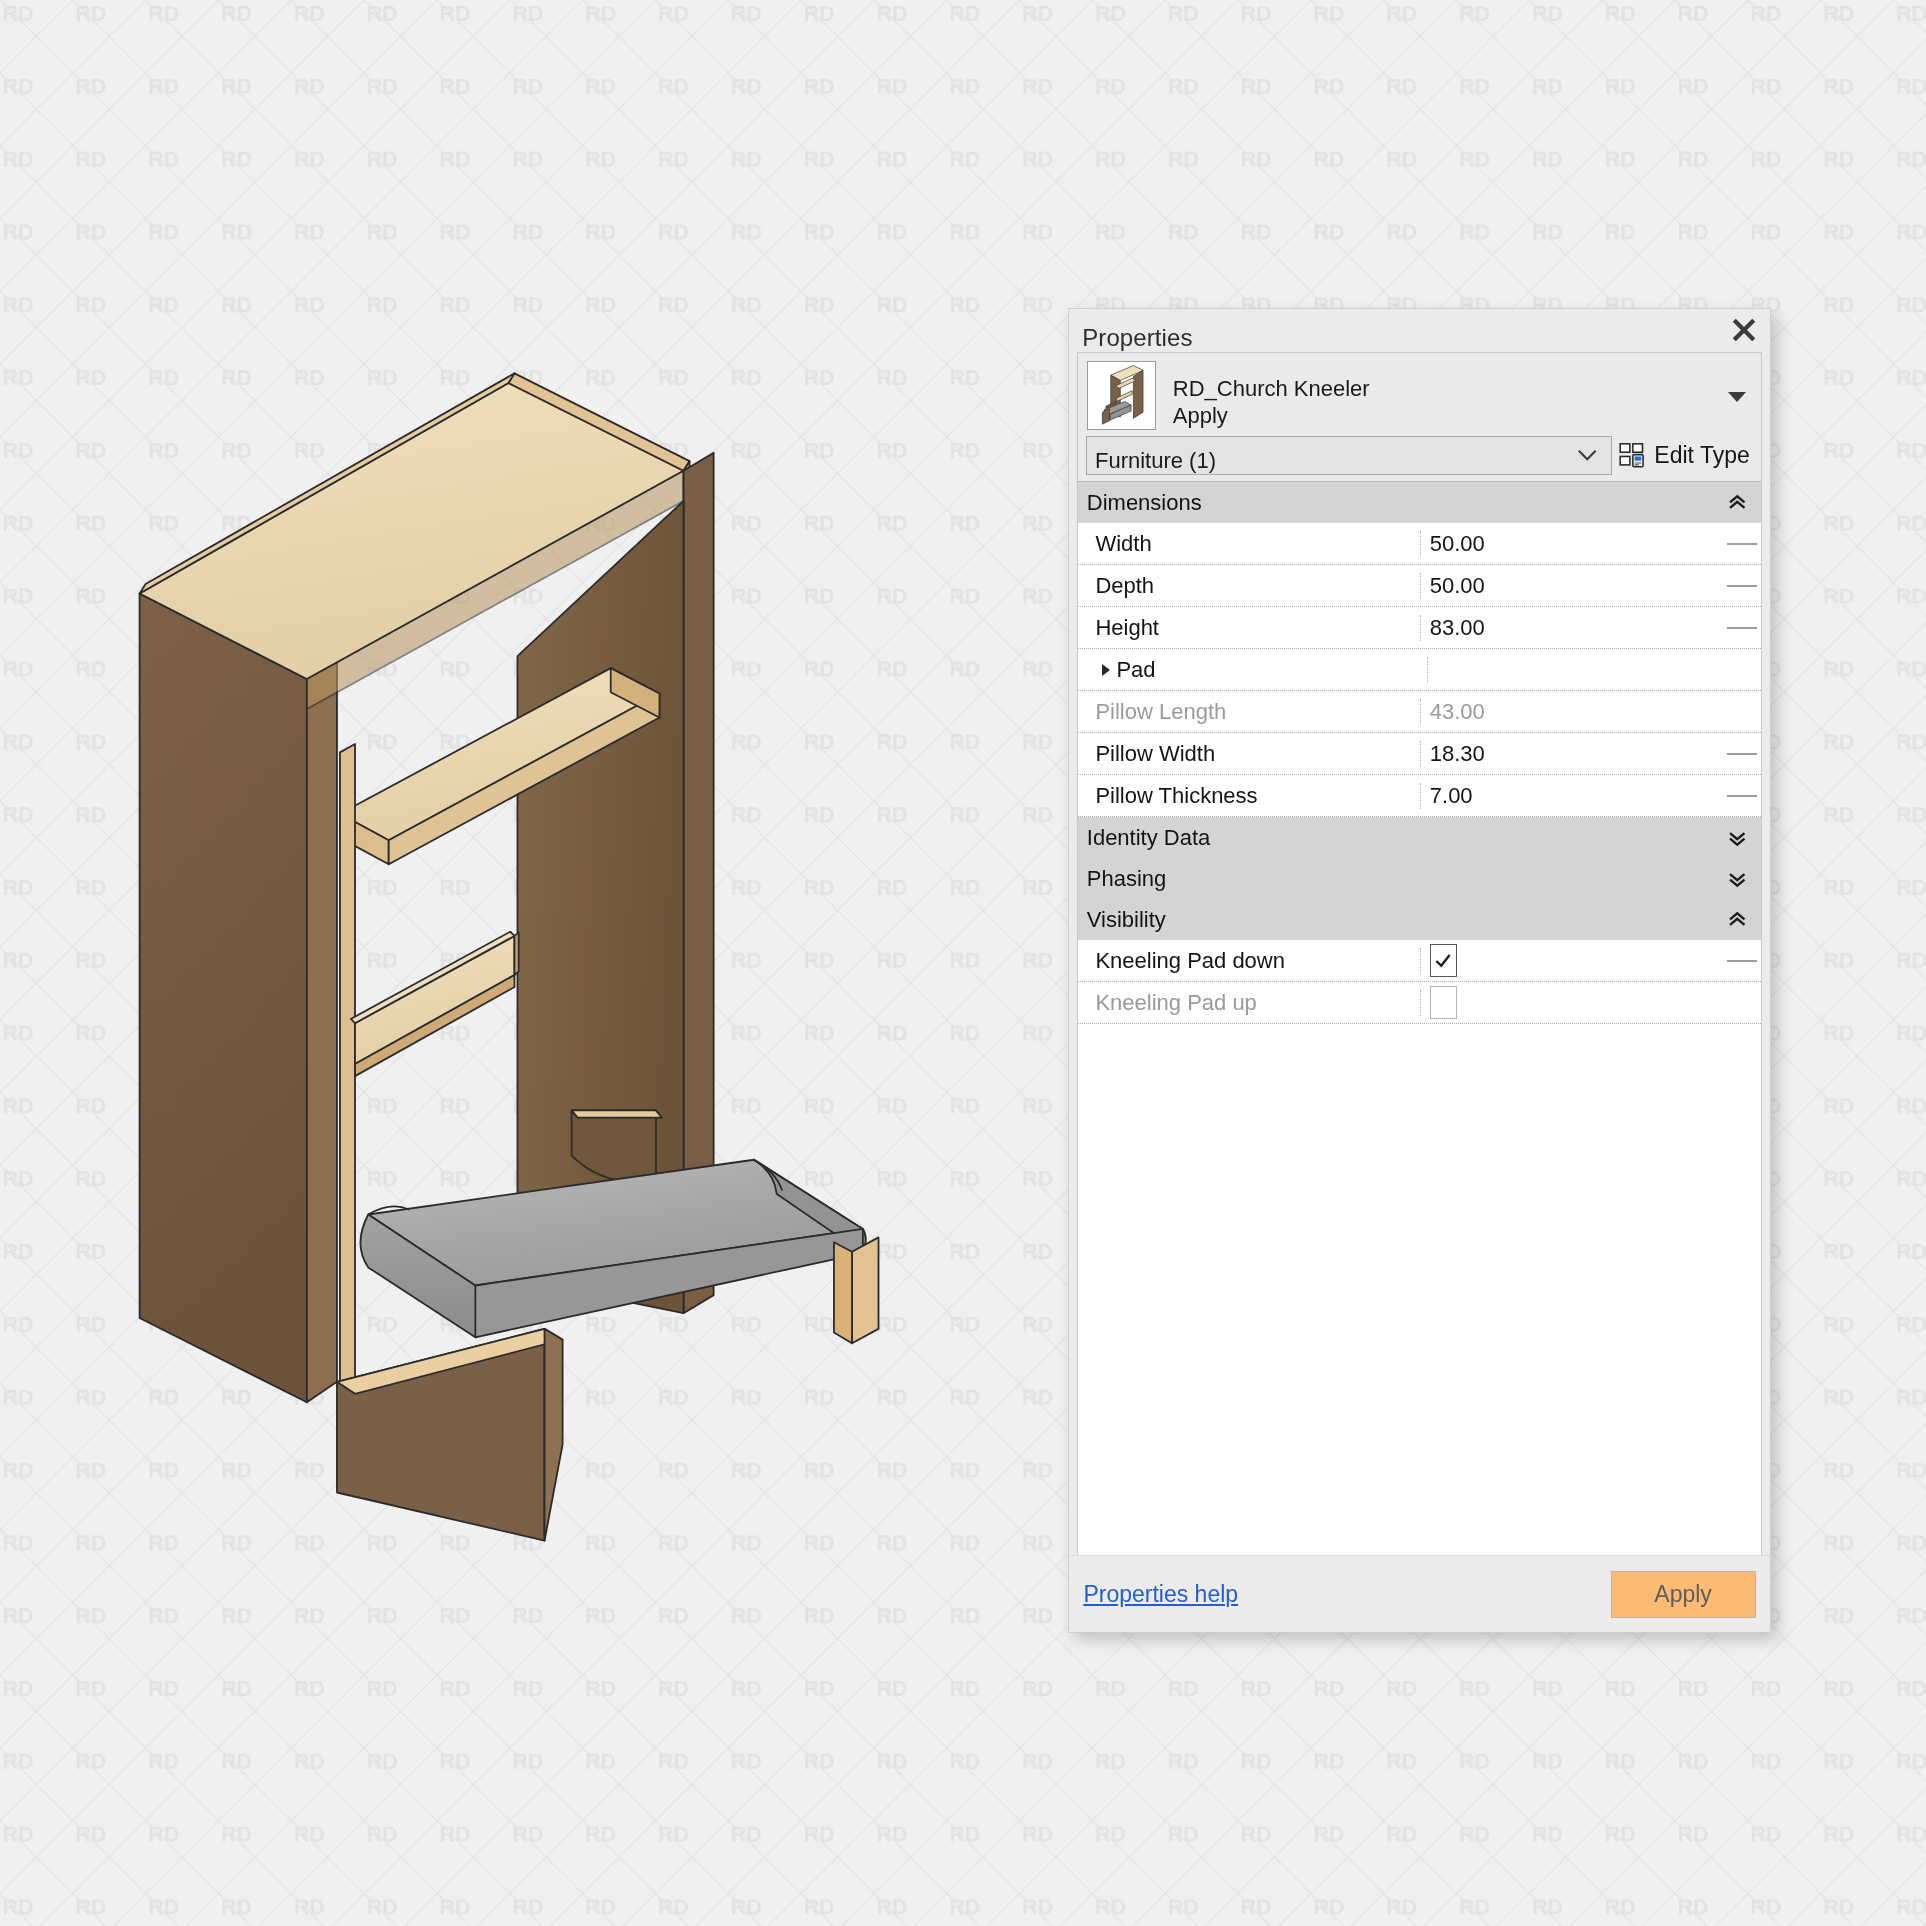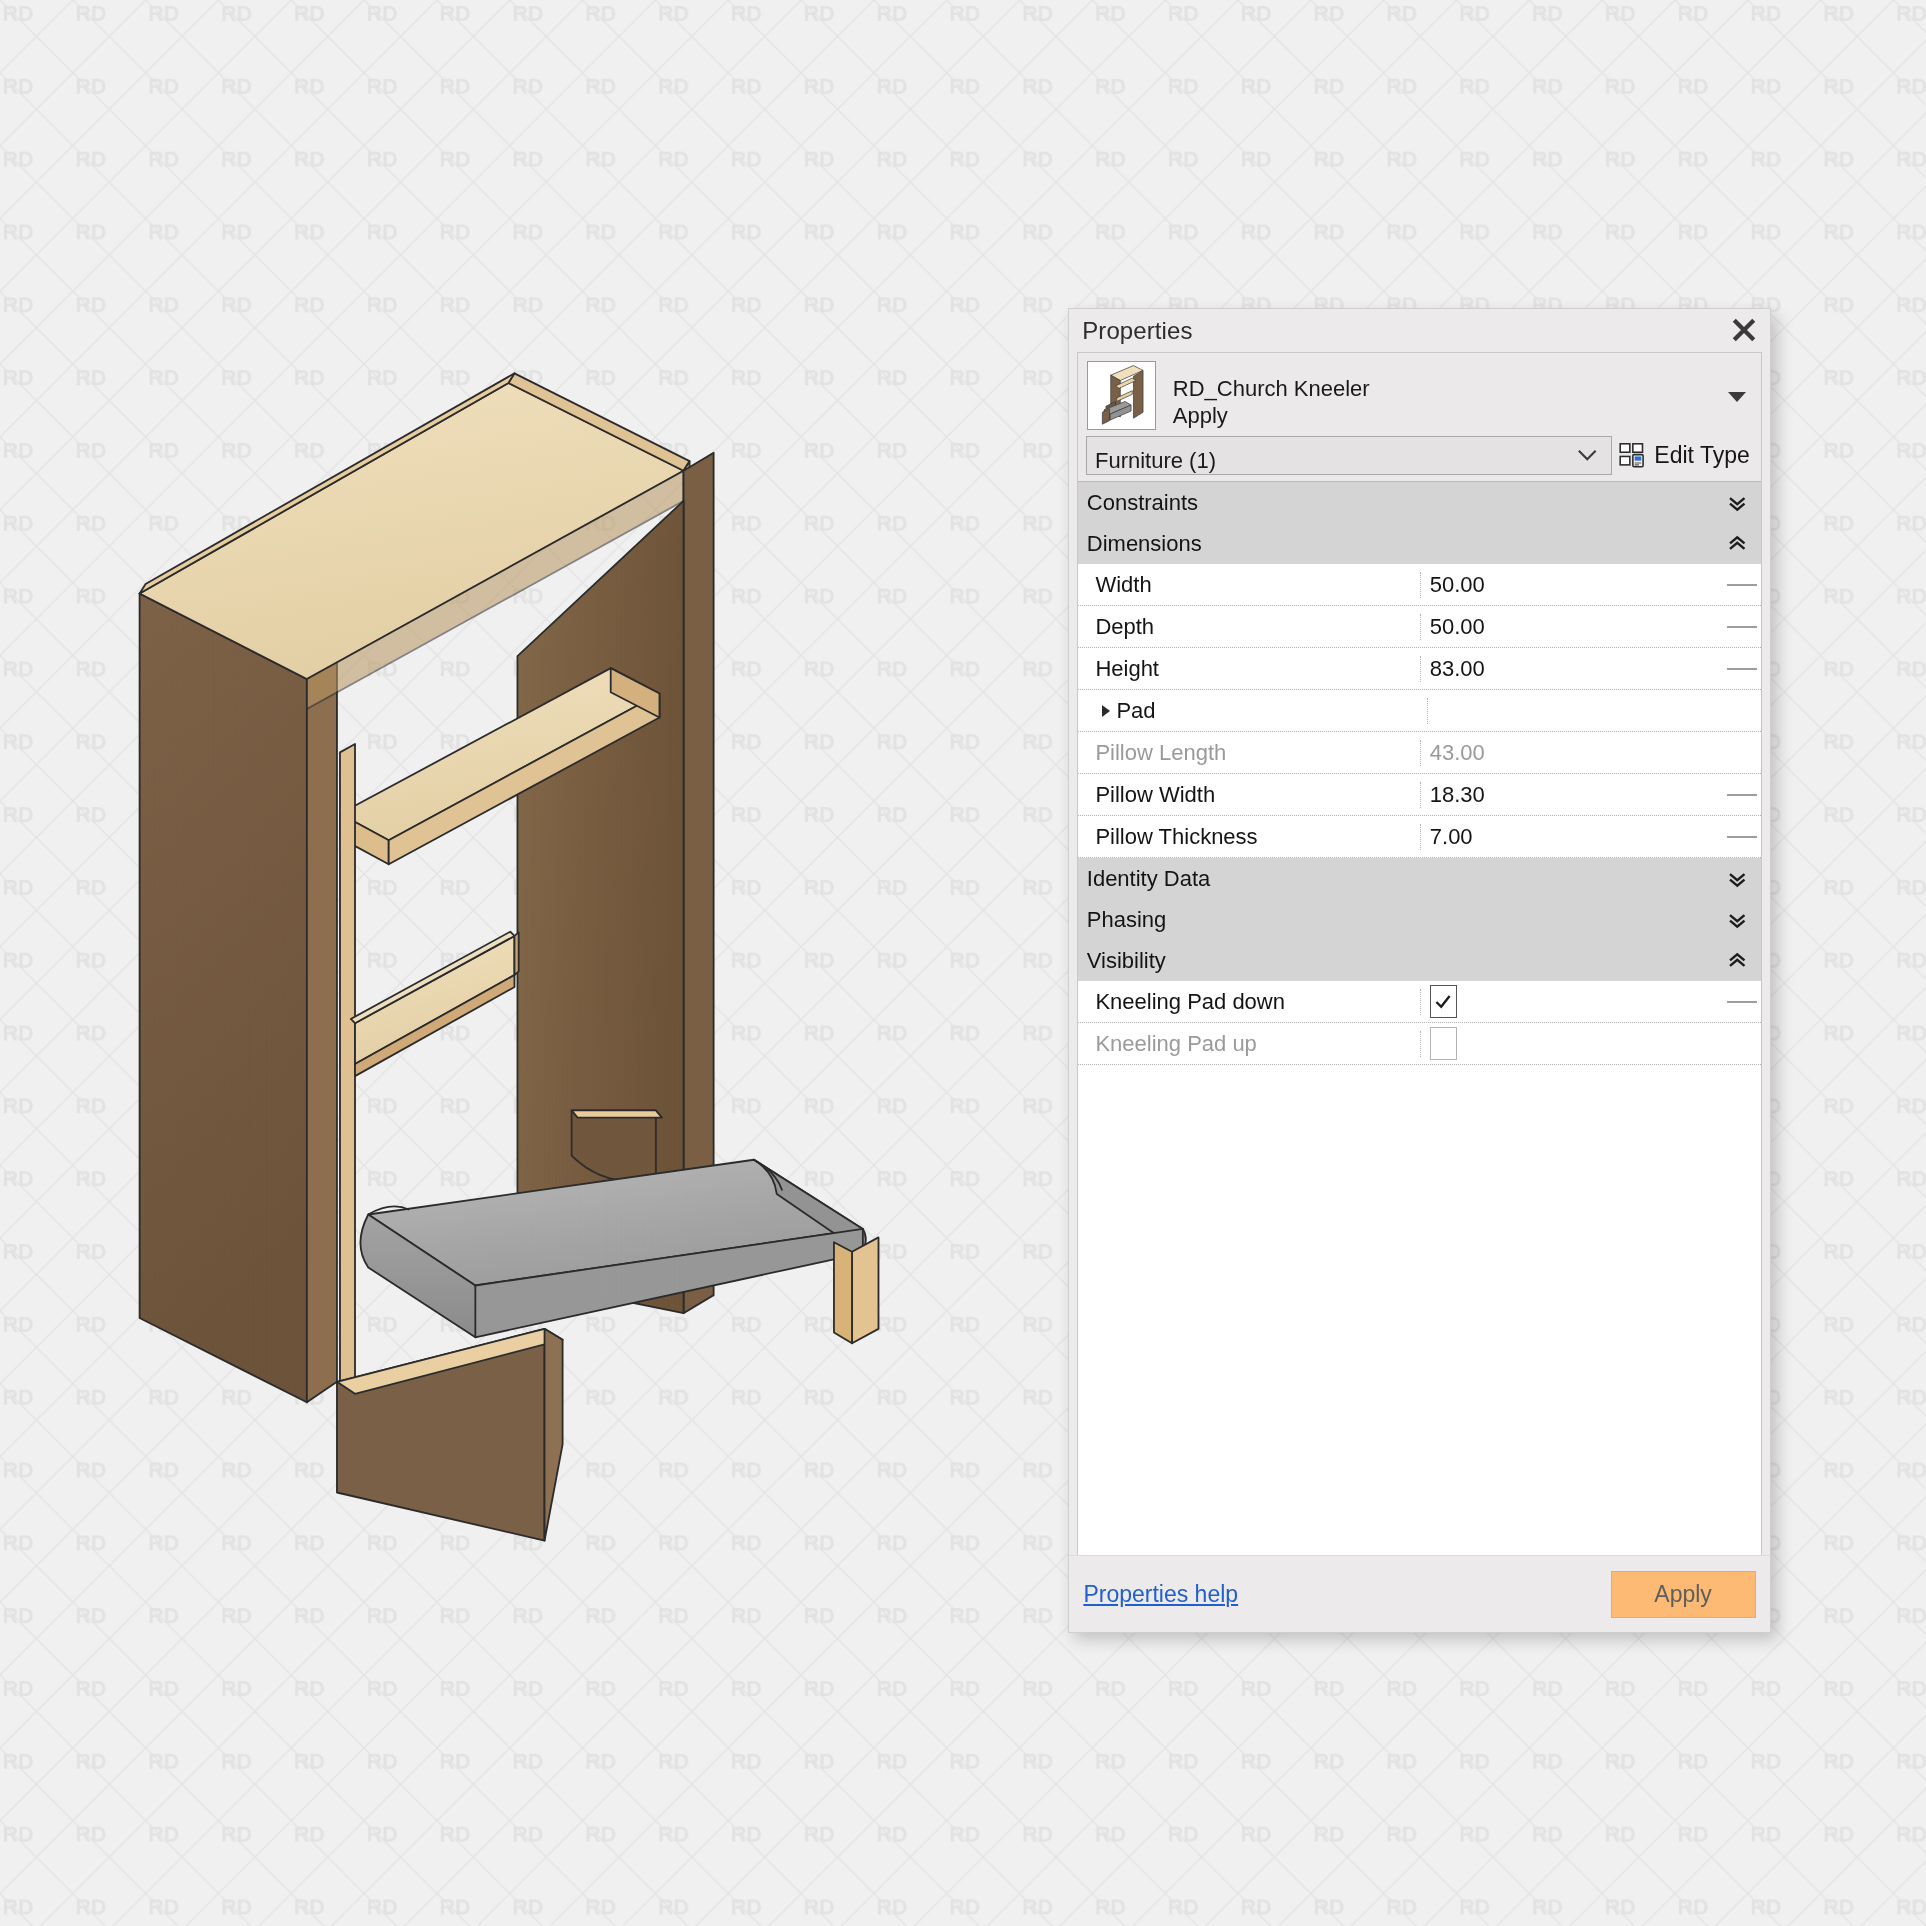--- a/index.html
+++ b/index.html
@@ -24,21 +24,21 @@
   
   #properties-palette{
     position:absolute;left:1068px;top:308px;width:701px;height:1323px;
     background:#eceaea;
     border:0.6px solid #cfcfcf;
     box-shadow:6px 7.2px 15.6px rgba(0,0,0,0.20);
     display:flex;flex-direction:column;
   }
   #palette-titlebar{
     height:43px;flex:0 0 43px;position:relative;
-    display:flex;align-items:center;
+    display:flex;align-items:flex-end;
   }
   #palette-title{
     font-size:24px;color:#2e2e2e;padding-left:13.2px;letter-spacing:0.1px;
   }
   #palette-close{
     position:absolute;right:8.4px;top:3.6px;width:35px;height:35px;
     display:flex;align-items:center;justify-content:center;
     cursor:pointer;
   }
   #palette-close svg{display:block;}
@@ -342,26 +342,20 @@
             <rect x="26" y="24" width="11" height="7" fill="#2e6fd0"></rect>
             <path d="M26 35 h11 M26 38 h7" stroke="#555" stroke-width="1.8"></path>
           </svg>
         </span>
         <span id="edit-type-label">Edit Type</span>
       </div>
     </div>
 
     <div id="property-grid">
         <div class="group-row">
-          <div class="group-label">Constraints</div>
-          <div class="group-chevron"><svg viewBox="0 0 34 34" width="20.5" height="20.5">
-              <path d="M5 9 L17 19 L29 9 M5 18 L17 28 L29 18" stroke="#1d1d1d" stroke-width="4" fill="none"></path>
-            </svg></div>
-        </div>
-        <div class="group-row">
           <div class="group-label">Dimensions</div>
           <div class="group-chevron"><svg viewBox="0 0 34 34" width="20.5" height="20.5">
               <path d="M5 25 L17 15 L29 25 M5 16 L17 6 L29 16" stroke="#1d1d1d" stroke-width="4" fill="none"></path>
             </svg></div>
         </div>
         <div class="prop-row">
           <div class="prop-name">
             <span>Width</span>
           </div>
           <div class="prop-value">

